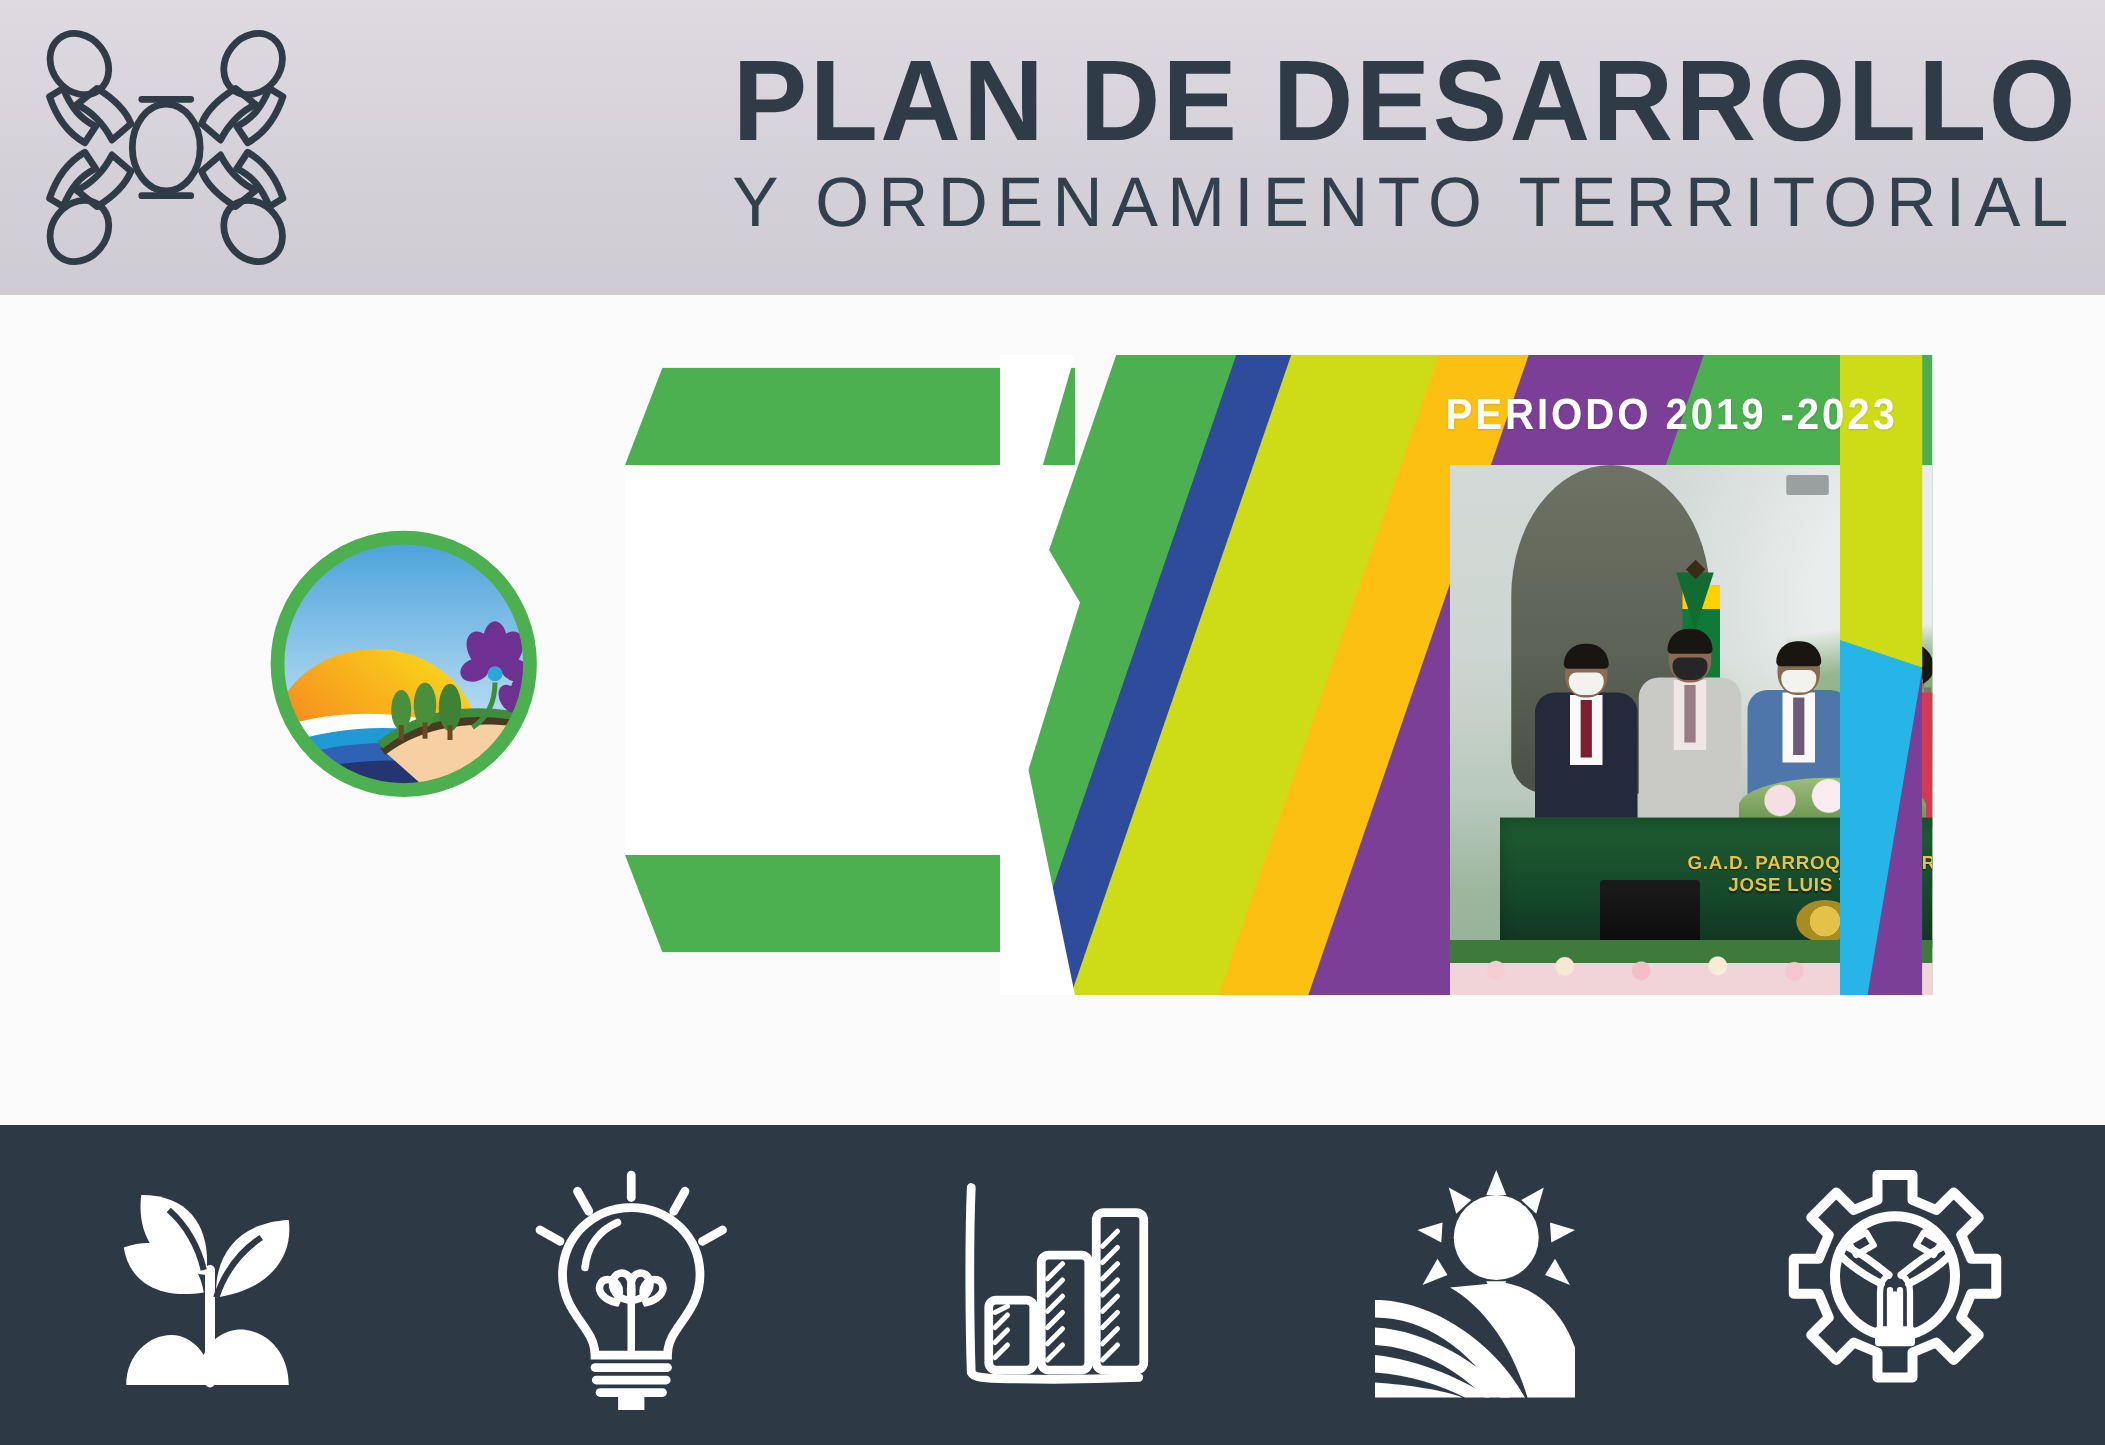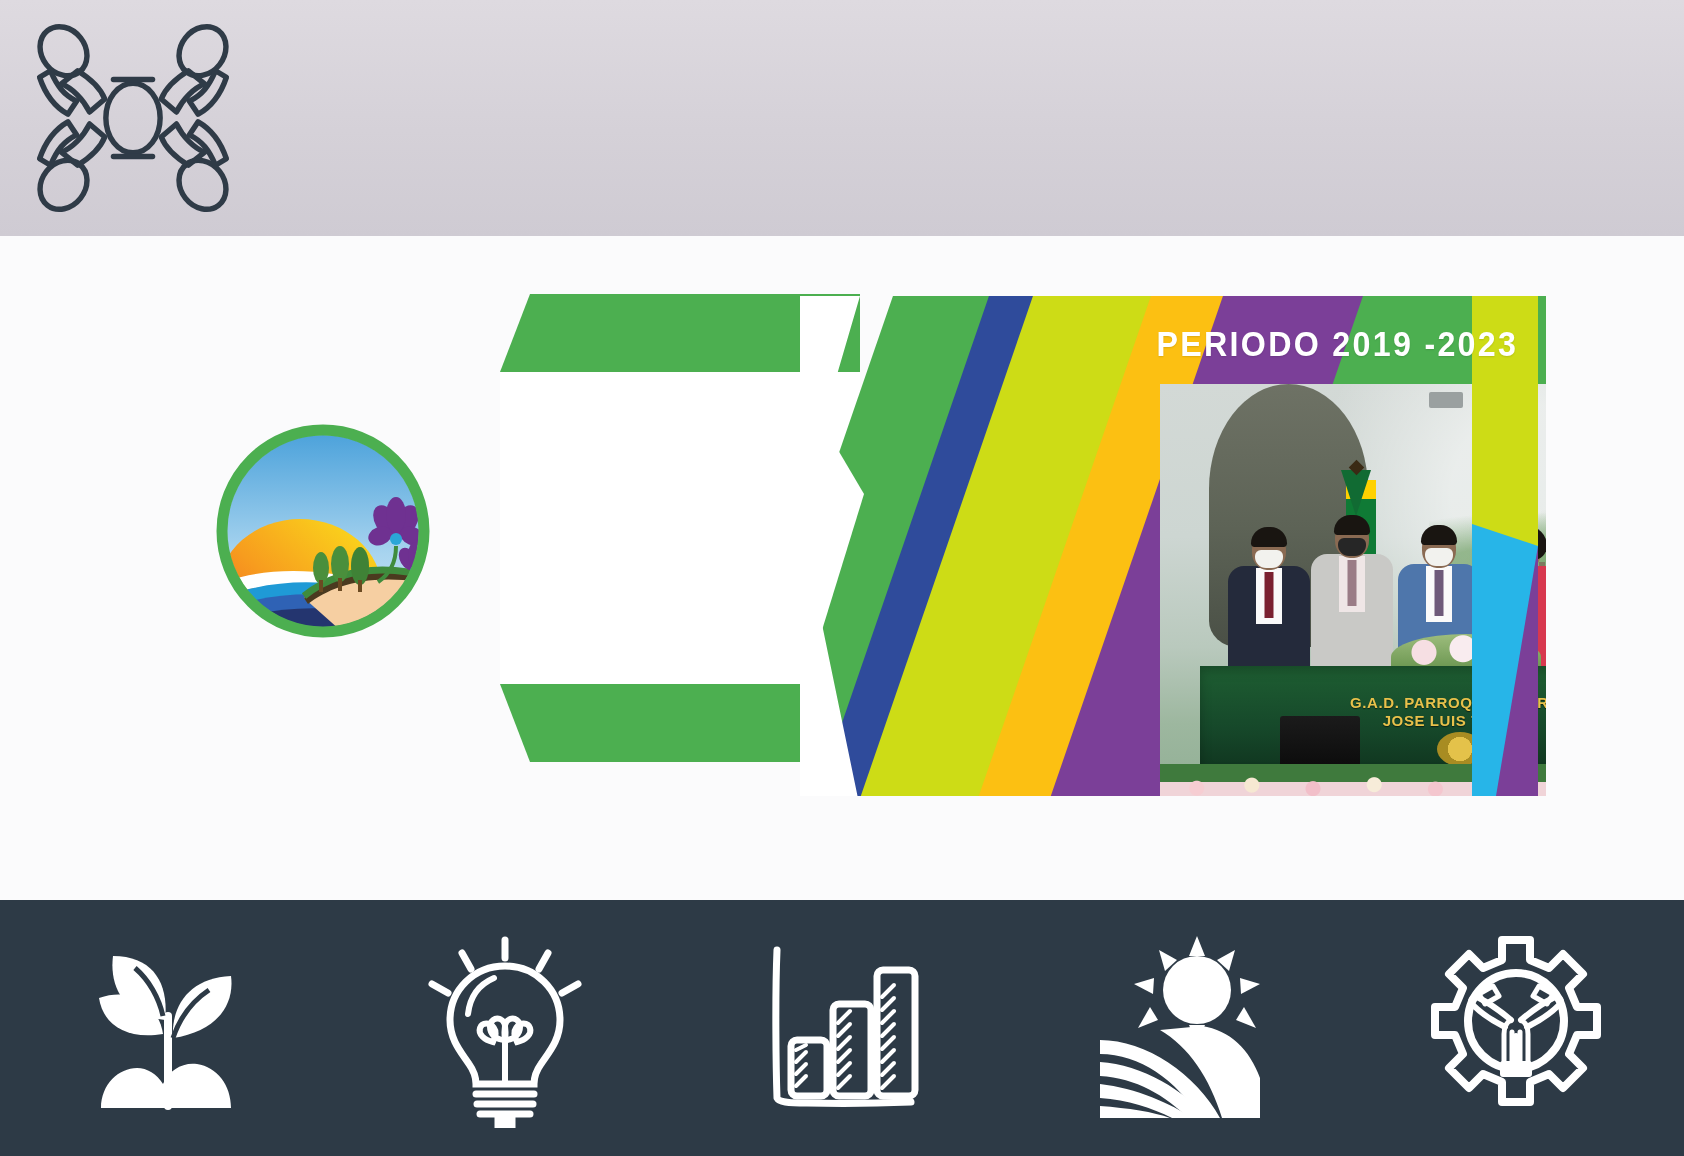--- a/index.html
+++ b/index.html
@@ -85,21 +85,21 @@
     font-weight:bold;color:#f2921f;
     font-size:72px;line-height:0.99;letter-spacing:-0.5px;
     transform:scaleX(0.88);transform-origin:left top;
   }
   .card-text .l1{display:block;}
   .card-text .l2{display:block;}
   .card-text .l3{display:block;}
 
   
   .bands{
-    position:absolute;left:300px;top:0;width:746px;height:512px;overflow:hidden;margin-top:12px;
+    position:absolute;left:300px;top:0;width:746px;height:512px;overflow:hidden;
   }
   .band{position:absolute;top:-60px;height:660px;}
 
   .b-green  {left:0px;   width:120px; background:#4caf50; transform:skewX(-19deg);}
   .b-navy   {left:96px;  width:58px;  background:#2f4b9b; transform:skewX(-19deg);}
   .b-lime   {left:140px; width:150px; background:#cddc16; transform:skewX(-19deg);}
   .b-amber  {left:258px; width:128px; background:#fcc012; transform:skewX(-19deg);}
   .b-purple {left:330px; width:175px; background:#7b3f98; transform:skewX(-19deg);}
   .b-green2 {left:470px; width:330px; background:#4caf50; transform:skewX(-19deg);}
 
@@ -281,20 +281,24 @@
     <path d="M49 131 C62 123 70 115 74 105 L60 93 C54 105 44 115 34 119 Z"></path>
     <path d="M24 131 C30 117 36 109 48 103 L40 91 C26 99 18 113 14 125 Z"></path>
 
     <ellipse cx="164" cy="149" rx="20" ry="24" transform="rotate(-38 164 149)"></ellipse>
     <path d="M151 131 C138 123 130 115 126 105 L140 93 C146 105 156 115 166 119 Z"></path>
     <path d="M176 131 C170 117 164 109 152 103 L160 91 C174 99 182 113 186 125 Z"></path>
     <path d="M82 52 L118 52"></path>
     <path d="M82 123 L118 123"></path>
   </svg>
 
+  <div class="header-titles">
+    <div class="title-main">PLAN DE DESARROLLO</div>
+    <div class="title-sub">Y ORDENAMIENTO TERRITORIAL</div>
+  </div>
 </div>
 
 <div class="middle">
 
   <svg class="emblem" viewBox="0 0 230 230">
     <defs>
       <clipPath id="innerCircle">
           <circle cx="115" cy="115" r="96"></circle>
         </clipPath>
       <linearGradient id="skyGrad" x1="0" y1="0" x2="0" y2="1">

